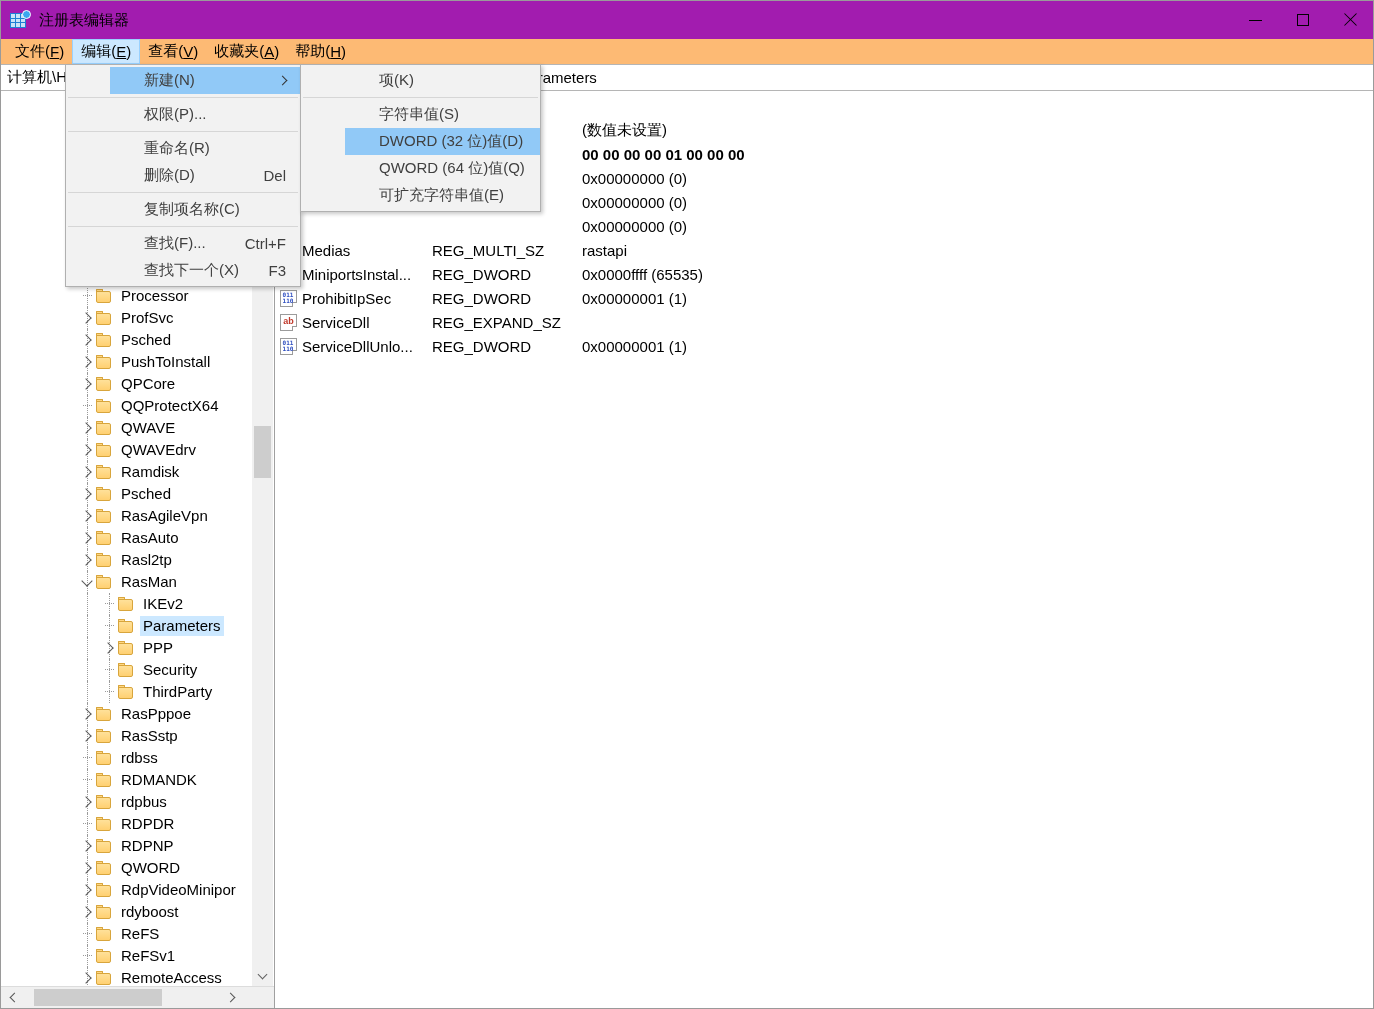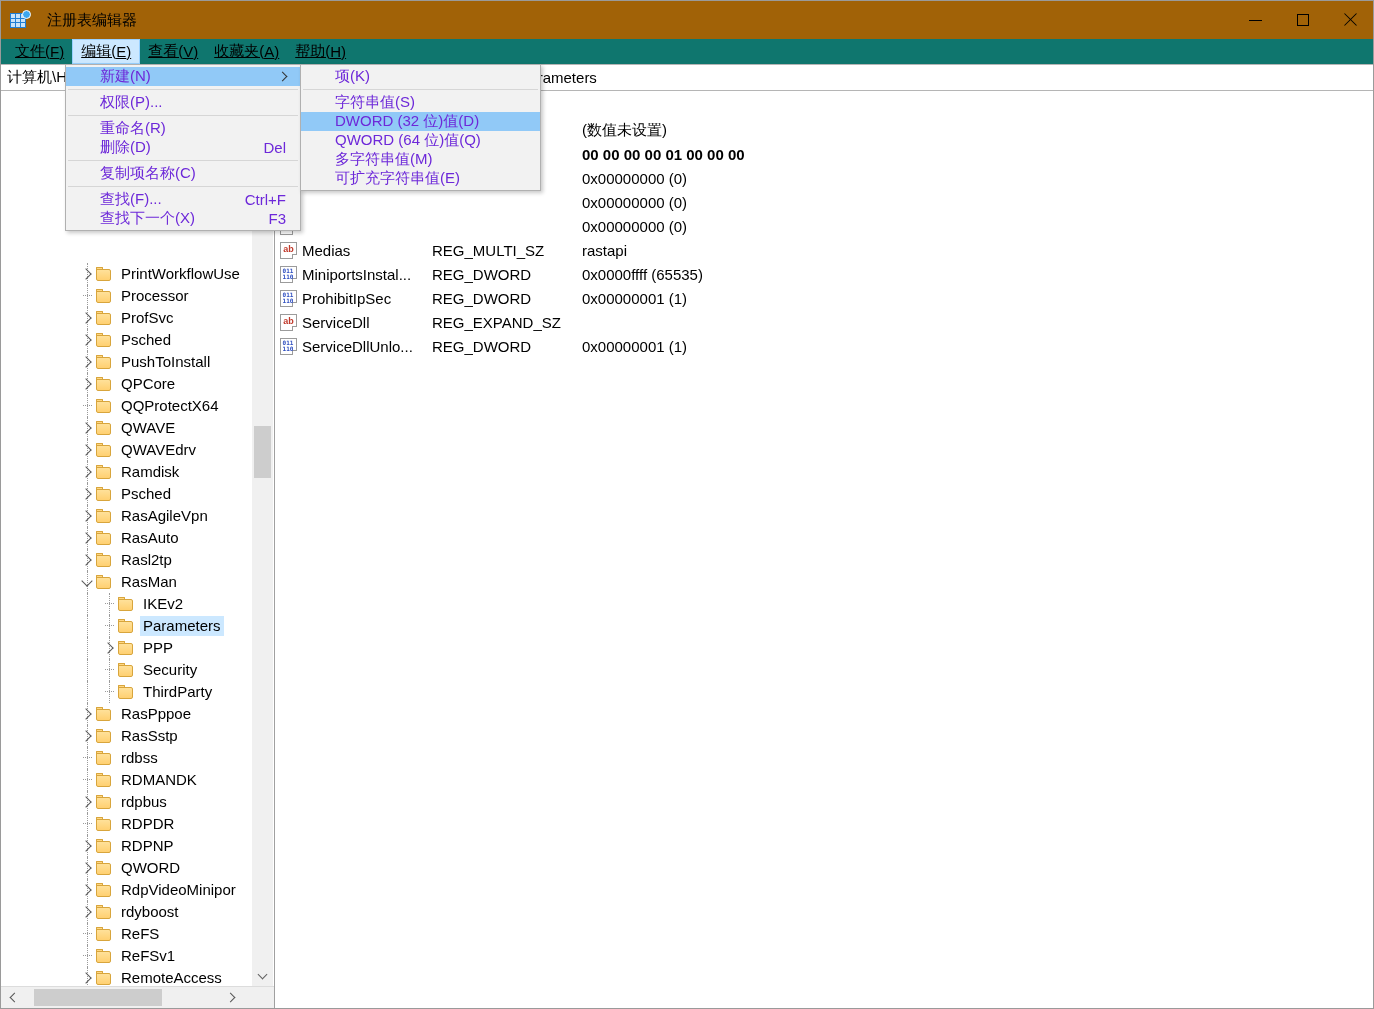--- a/index.html
+++ b/index.html
@@ -28,23 +28,22 @@
     display: flex;
     flex-direction: column;
   }
 
   
   .titlebar {
     height: 38px;
     flex: 0 0 38px;
     display: flex;
     align-items: center;
-    background: #a16207;
-    position: relative;
-    gap: 8px;
+    background: #a21caf;
+    position: relative;
   }
   .title-icon {
     width: 20px;
     height: 20px;
     margin-left: 9px;
     margin-right: 9px;
     position: relative;
     flex: 0 0 auto;
   }
   .ti-grid {
@@ -120,24 +119,23 @@
   }
   .win-btn .glyph-close::before { transform: rotate(45deg); }
   .win-btn .glyph-close::after  { transform: rotate(-45deg); }
 
   
   .menubar {
     height: 25px;
     flex: 0 0 25px;
     display: flex;
     align-items: stretch;
-    background: #0f766e;
+    background: #fdba74;
     padding-left: 6px;
     box-sizing: border-box;
-    text-decoration: underline;
   }
   .menubar-item {
     padding: 0 8px;
     display: flex;
     align-items: center;
     font-size: 15px;
     white-space: nowrap;
     color: #000;
   }
   .menubar-item.active {
@@ -426,29 +424,30 @@
   .menu {
     position: absolute;
     background: #f2f2f2;
     border: 1px solid #b0b0b0;
     box-shadow: 2px 2px 4px rgba(0,0,0,0.22);
     z-index: 50;
     padding: 2px 0;
     box-sizing: border-box;
   }
   .menu-item {
-    height: 19px;
+    height: 27px;
     display: flex;
     align-items: center;
     font-size: 15px;
     padding-left: 34px;
     padding-right: 14px;
     position: relative;
     white-space: nowrap;
-    color: #6d28d9;
+    color: #404040;
+    margin-left: 44px;
   }
   .menu-item.highlight {
     background: #91c9f7;
   }
   .menu-item .accel {
     position: absolute;
     right: 14px;
     font-size: 15px;
   }
   .menu-item .submenu-arrow {
@@ -1086,20 +1085,17 @@
     <div class="menu-item">
       <span>字符串值(S)</span>
     </div>
     <div class="menu-item highlight">
       <span>DWORD (32 位)值(D)</span>
     </div>
     <div class="menu-item">
       <span>QWORD (64 位)值(Q)</span>
     </div>
     <div class="menu-item">
-      <span>多字符串值(M)</span>
-    </div>
-    <div class="menu-item">
       <span>可扩充字符串值(E)</span>
     </div>
   </div>
 
 </div>
 
 </body></html>

